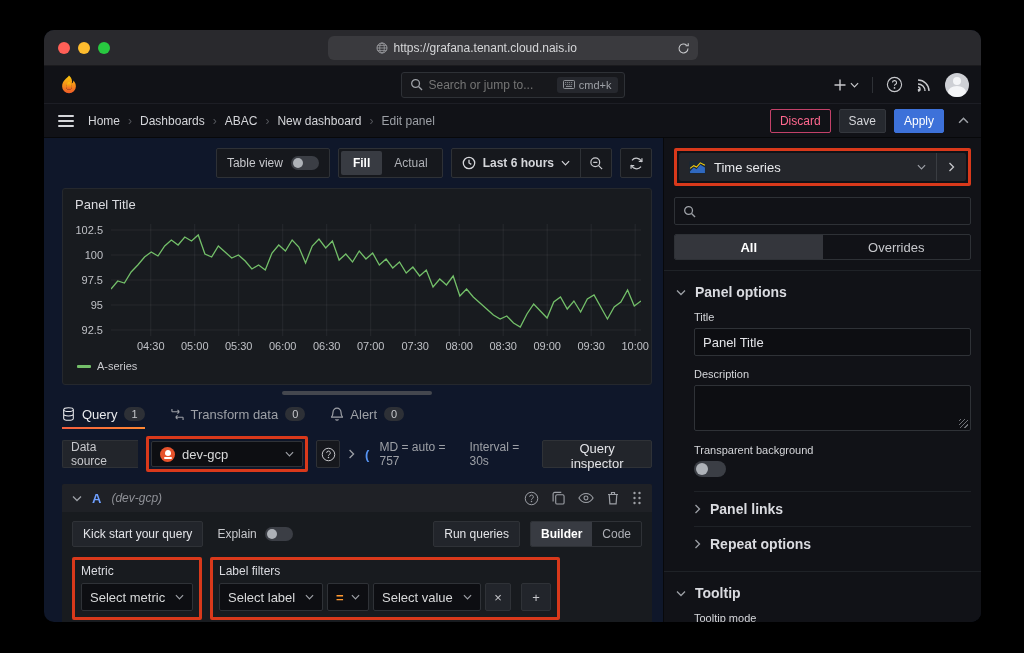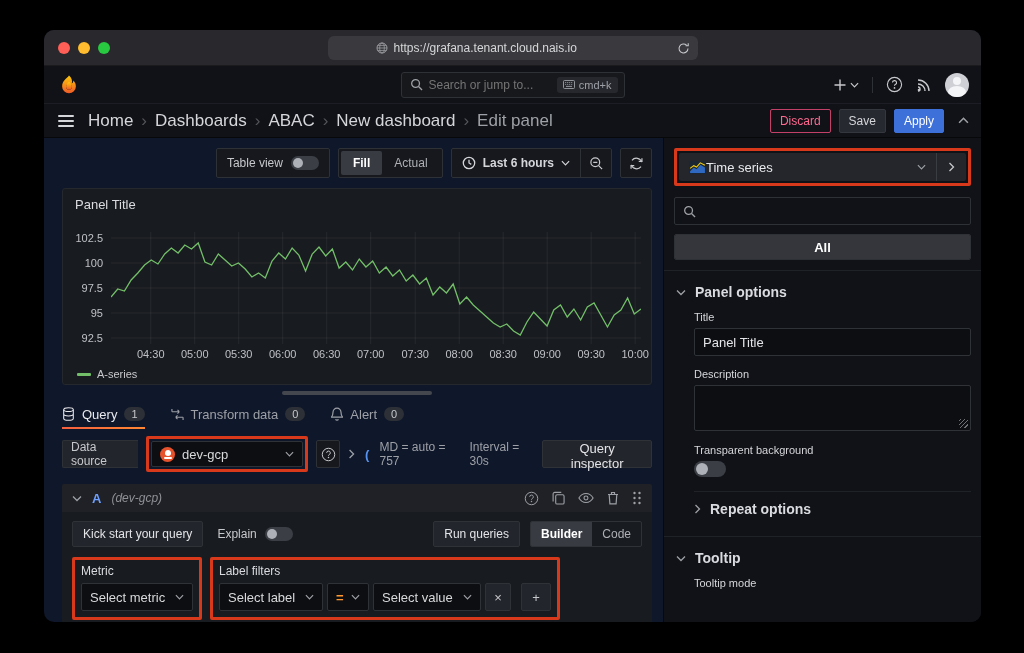--- a/index.html
+++ b/index.html
@@ -27,21 +27,21 @@
   .hdr-divider { width:1px; height:16px; background:#2e3136; }
   .plus-group { display:flex; align-items:center; gap:3px; cursor:pointer; }
   .avatar { width:24px; height:24px; border-radius:50%; background:#ced0d5; position:relative; overflow:hidden; }
   .avatar .head { position:absolute; left:8px; top:4px; width:8px; height:8px; border-radius:50%; background:#f4f5f7; }
   .avatar .body { position:absolute; left:3px; top:13px; width:18px; height:12px; border-radius:50%; background:#f4f5f7; }
 
   
   .navrow { height:34px; display:flex; align-items:center; padding:0 12px 0 14px; border-bottom:1px solid rgba(0,0,0,.55); background:#111217; }
   .burger { width:16px; display:flex; flex-direction:column; gap:3px; margin-right:14px; cursor:pointer; }
   .burger span { height:2px; background:#d5d6da; border-radius:1px; }
-  .crumbs { display:flex; align-items:center; gap:8px; font-size:17px; color:#d5d6da; }
+  .crumbs { display:flex; align-items:center; gap:8px; font-size:12px; color:#d5d6da; }
   .crumb { cursor:pointer; }
   .crumb-sep { color:#53555b; }
   .crumb-last { color:#9da0a6; }
   .nav-actions { margin-left:auto; display:flex; align-items:center; gap:8px; }
   .btn { font-family:inherit; font-size:12px; border-radius:2px; height:24px; padding:0 9px; cursor:pointer; display:flex; align-items:center; }
   .btn-discard { background:transparent; border:1px solid rgba(255,82,134,.75); color:#ff688f; }
   .btn-save { background:#26292f; border:1px solid #34373d; color:#d5d6da; }
   .btn-apply { background:#3d71d9; border:1px solid #3d71d9; color:#fff; }
   .collapse-chev { color:#9da0a6; margin-left:6px; display:flex; cursor:pointer; }
 
@@ -58,21 +58,21 @@
   .toggle::after { content:""; position:absolute; left:2px; top:2px; width:10px; height:10px; border-radius:50%; background:#aeb2b8; }
   .seg { display:flex; height:100%; align-items:stretch; }
   .seg .seg-item { display:flex; align-items:center; padding:0 12px; font-size:12px; color:#aeb0b6; cursor:pointer; }
   .seg .on { background:#383b42; color:#fff; font-weight:bold; border-radius:2px; }
   .tb-divider { width:1px; background:#2e3136; height:100%; }
   .icon-btn { display:flex; align-items:center; justify-content:center; width:30px; height:100%; color:#c7c8cc; cursor:pointer; }
 
   
   .panel-card { background:#181b1f; border:1px solid #25282d; border-radius:3px; height:197px; padding:8px 10px 4px 10px; position:relative; }
   .panel-title { font-size:13px; color:#dbdce0; font-weight:500; margin-left:2px; }
-  .chart-row { display:flex; margin-top:20px; }
+  .chart-row { display:flex; margin-top:12px; }
   .y-axis { width:38px; position:relative; }
   .y-tick { position:absolute; right:8px; font-size:11px; color:#bfc1c6; transform:translateY(-50%); }
   .plot { flex:1; position:relative; height:112px; }
   .plot svg { position:absolute; inset:0; width:100%; height:100%; }
   .x-axis { position:relative; height:16px; margin-left:38px; margin-top:4px; }
   .x-tick { position:absolute; transform:translateX(-50%); font-size:11px; color:#bfc1c6; top:0; }
   .legend { display:flex; align-items:center; gap:6px; margin:4px 0 0 4px; }
   .legend .swatch { width:14px; height:3px; border-radius:1px; background:#73bf69; }
   .legend .label { font-size:11px; color:#c8c9cd; }
 
@@ -118,21 +118,21 @@
   .metric-dd { width:112px; }
   .lf-row { display:flex; align-items:center; gap:4px; }
   .dd-sm { height:28px; }
   .op-dd { color:#ff9830; font-weight:bold; }
   .x-btn,.plus-btn { width:26px; height:28px; background:#22252b; border:1px solid #2f3237; border-radius:2px; color:#c7c8cc; display:flex; align-items:center; justify-content:center; font-size:13px; cursor:pointer; }
   .plus-btn { margin-left:6px; width:30px; }
 
   
   .viz-picker-wrap { margin-bottom:11px; }
   .viz-picker { display:flex; align-items:stretch; background:#24262b; border-radius:2px; height:28px; }
-  .viz-left { flex:1; display:flex; align-items:center; padding:0 10px; color:#e8e9ec; font-size:13px; font-weight:500; cursor:pointer; }
+  .viz-left { flex:1; display:flex; align-items:center; gap:8px; padding:0 10px; color:#e8e9ec; font-size:13px; font-weight:500; cursor:pointer; }
   .viz-left .chev { margin-left:auto; color:#9da0a6; display:flex; }
   .viz-right { width:30px; border-left:1px solid #3a3d42; display:flex; align-items:center; justify-content:center; color:#c7c8cc; cursor:pointer; }
   .opt-search { display:flex; align-items:center; gap:7px; border:1px solid #2e3136; border-radius:2px; height:28px; padding:0 8px; margin-bottom:9px; }
   .opt-search input { flex:1; background:transparent; border:none; outline:none; color:#9da0a6; font-size:13px; font-family:inherit; min-width:0; }
   .opt-search .icon { color:#9da0a6; display:flex; }
   .seg-wide { display:flex; border:1px solid #2e3136; border-radius:2px; overflow:hidden; height:26px; margin-bottom:10px; }
   .seg-wide .seg-item { flex:1; display:flex; align-items:center; justify-content:center; font-size:13px; color:#c7c8cc; cursor:pointer; }
   .seg-wide .on { background:#34363c; color:#fff; font-weight:bold; }
   .section-divider { border-top:1px solid #1f2227; margin:0 -10px; }
   .sec-head { display:flex; align-items:center; gap:9px; padding:13px 0 11px 2px; color:#dadbe0; font-size:14px; font-weight:bold; cursor:pointer; }
@@ -558,20 +558,21 @@
         <span class="icon">
           <svg class="ic" width="13" height="13" viewBox="0 0 14 14">
               <circle cx="6" cy="6" r="4.2" fill="none" stroke="currentColor" stroke-width="1.4"></circle>
               <path d="M9.2 9.2L13 13" stroke="currentColor" stroke-width="1.4"></path>
             </svg>
         </span>
       </div>
 
       <div class="seg-wide">
         <span class="seg-item on">All</span>
+        <span class="seg-item">Overrides</span>
       </div>
 
       <div class="section-divider"></div>
 
       <div class="sec-head">
         <span class="chev">
           <svg class="ic" width="10" height="7" viewBox="0 0 10 6">
               <path d="M1 1l4 4 4-4" stroke="currentColor" stroke-width="1.3" fill="none"></path>
             </svg>
         </span>
@@ -589,20 +590,28 @@
 
         <div class="opt-label">Transparent background</div>
         <span class="toggle-lg" style="display:block;"></span>
 
         <div class="sub-collapse">
           <span class="chev">
             <svg class="ic" width="7" height="10" viewBox="0 0 6 10">
                 <path d="M1 1l4 4-4 4" stroke="currentColor" stroke-width="1.3" fill="none"></path>
               </svg>
           </span>
+          <span>Panel links</span>
+        </div>
+        <div class="sub-collapse">
+          <span class="chev">
+            <svg class="ic" width="7" height="10" viewBox="0 0 6 10">
+                <path d="M1 1l4 4-4 4" stroke="currentColor" stroke-width="1.3" fill="none"></path>
+              </svg>
+          </span>
           <span>Repeat options</span>
         </div>
       </div>
 
       <div class="section-divider" style="margin-top:10px;"></div>
 
       <div class="sec-head">
         <span class="chev">
           <svg class="ic" width="10" height="7" viewBox="0 0 10 6">
               <path d="M1 1l4 4 4-4" stroke="currentColor" stroke-width="1.3" fill="none"></path>

